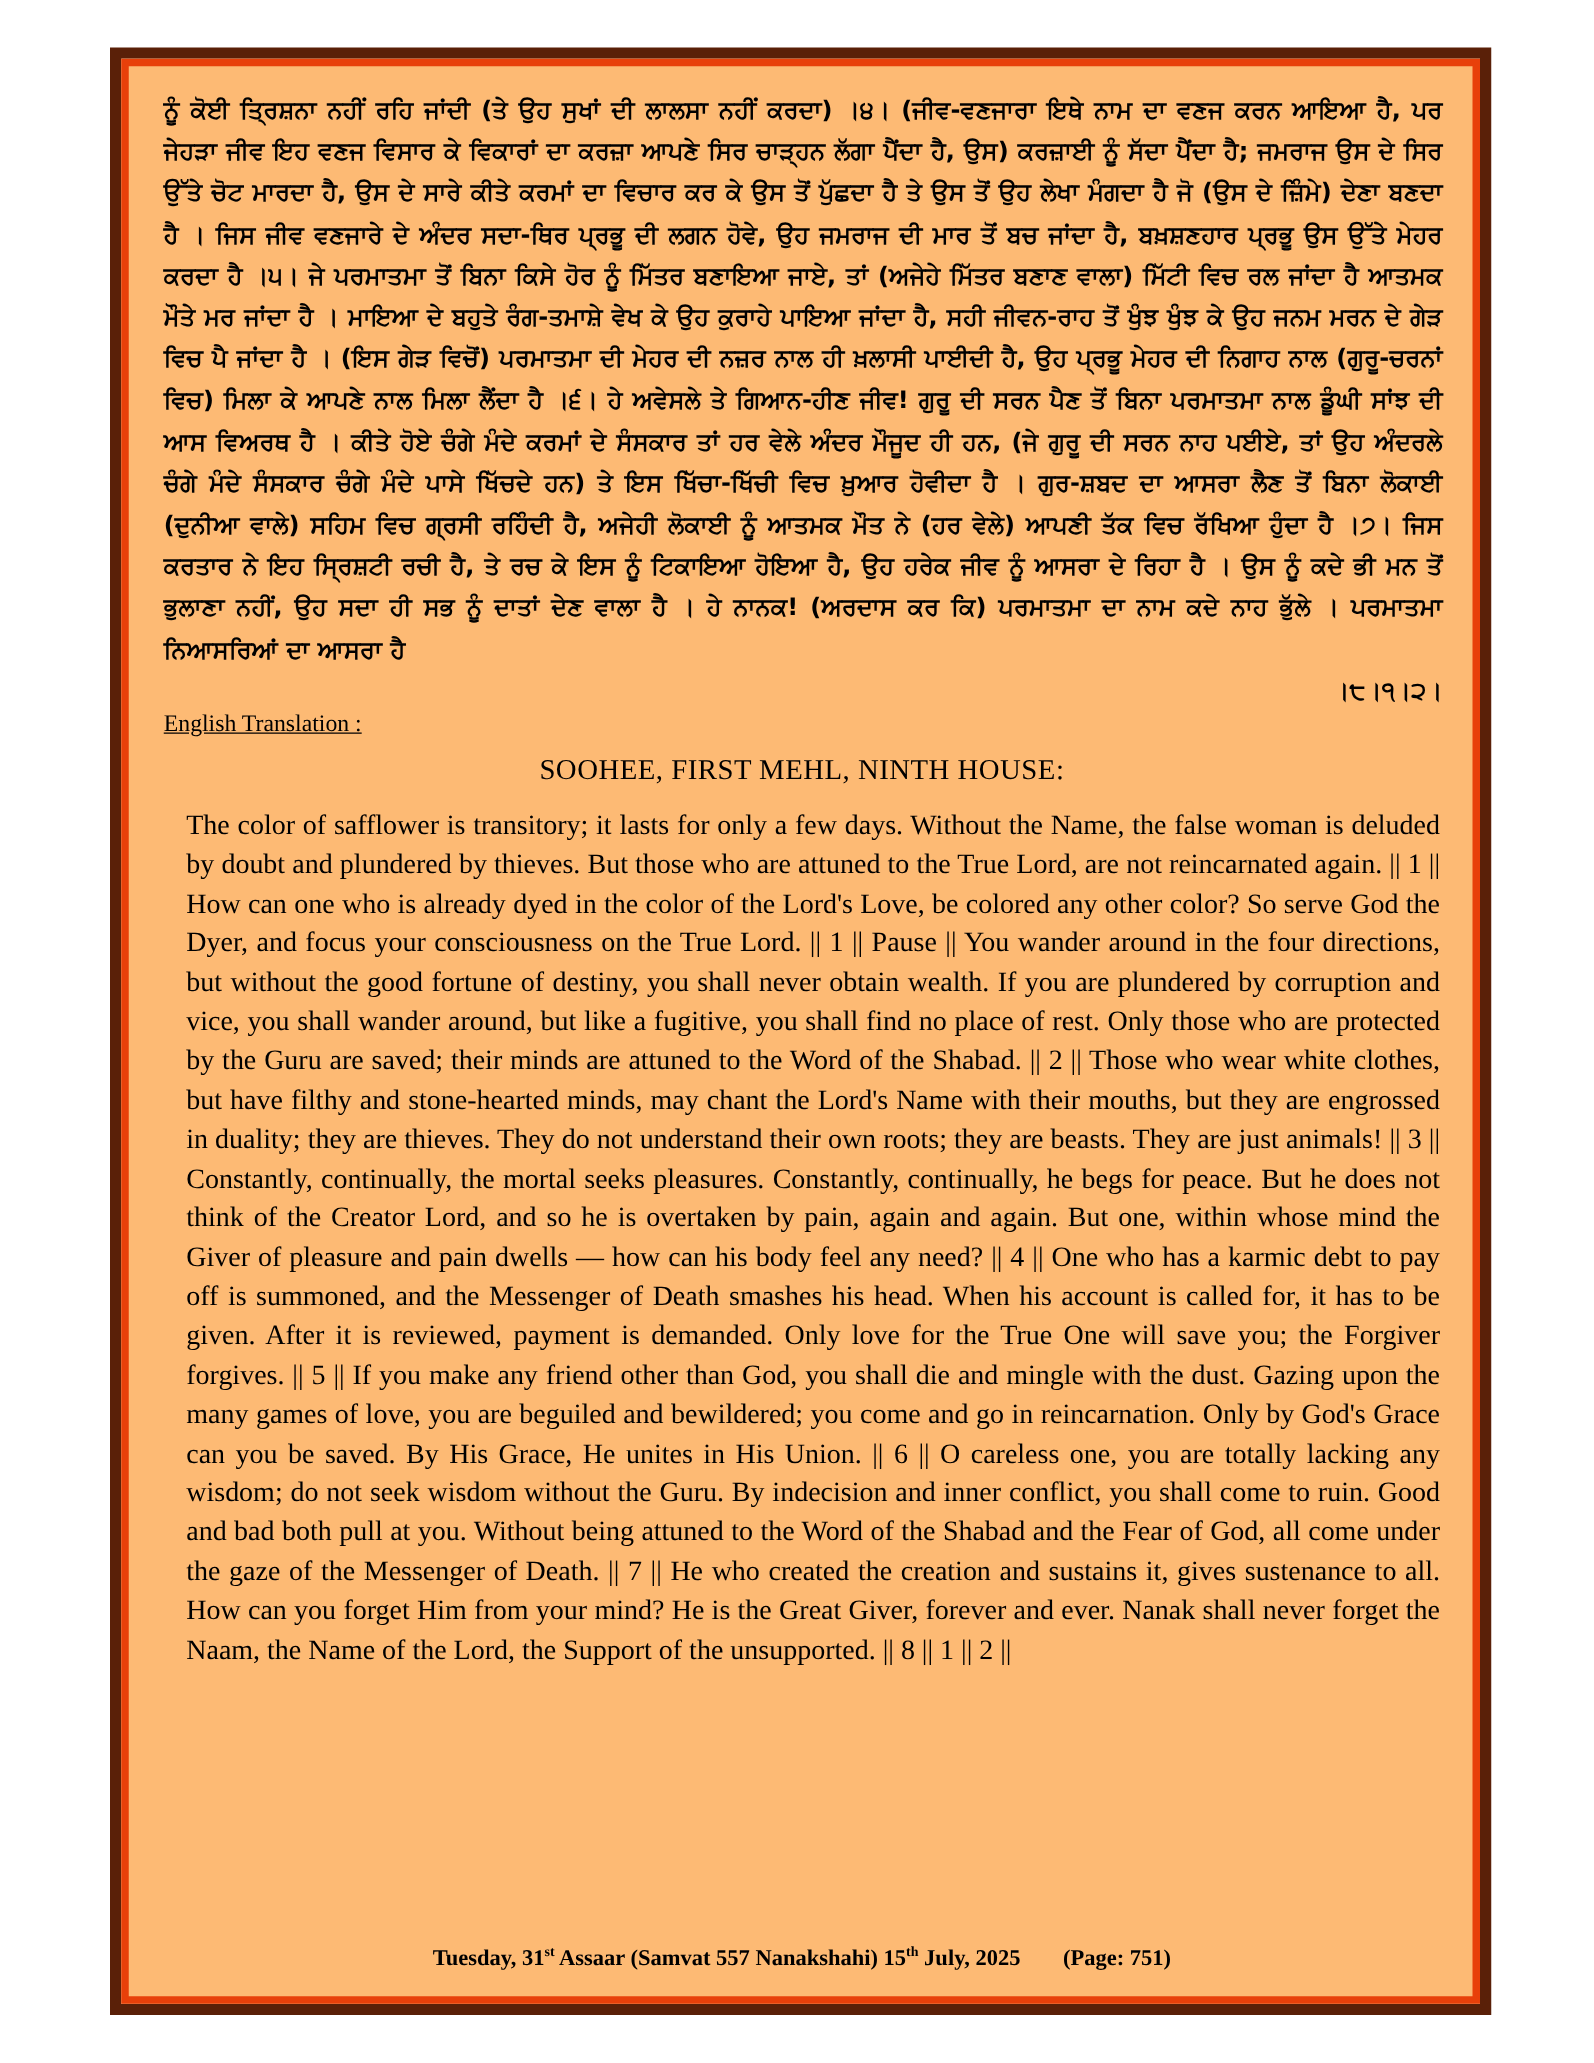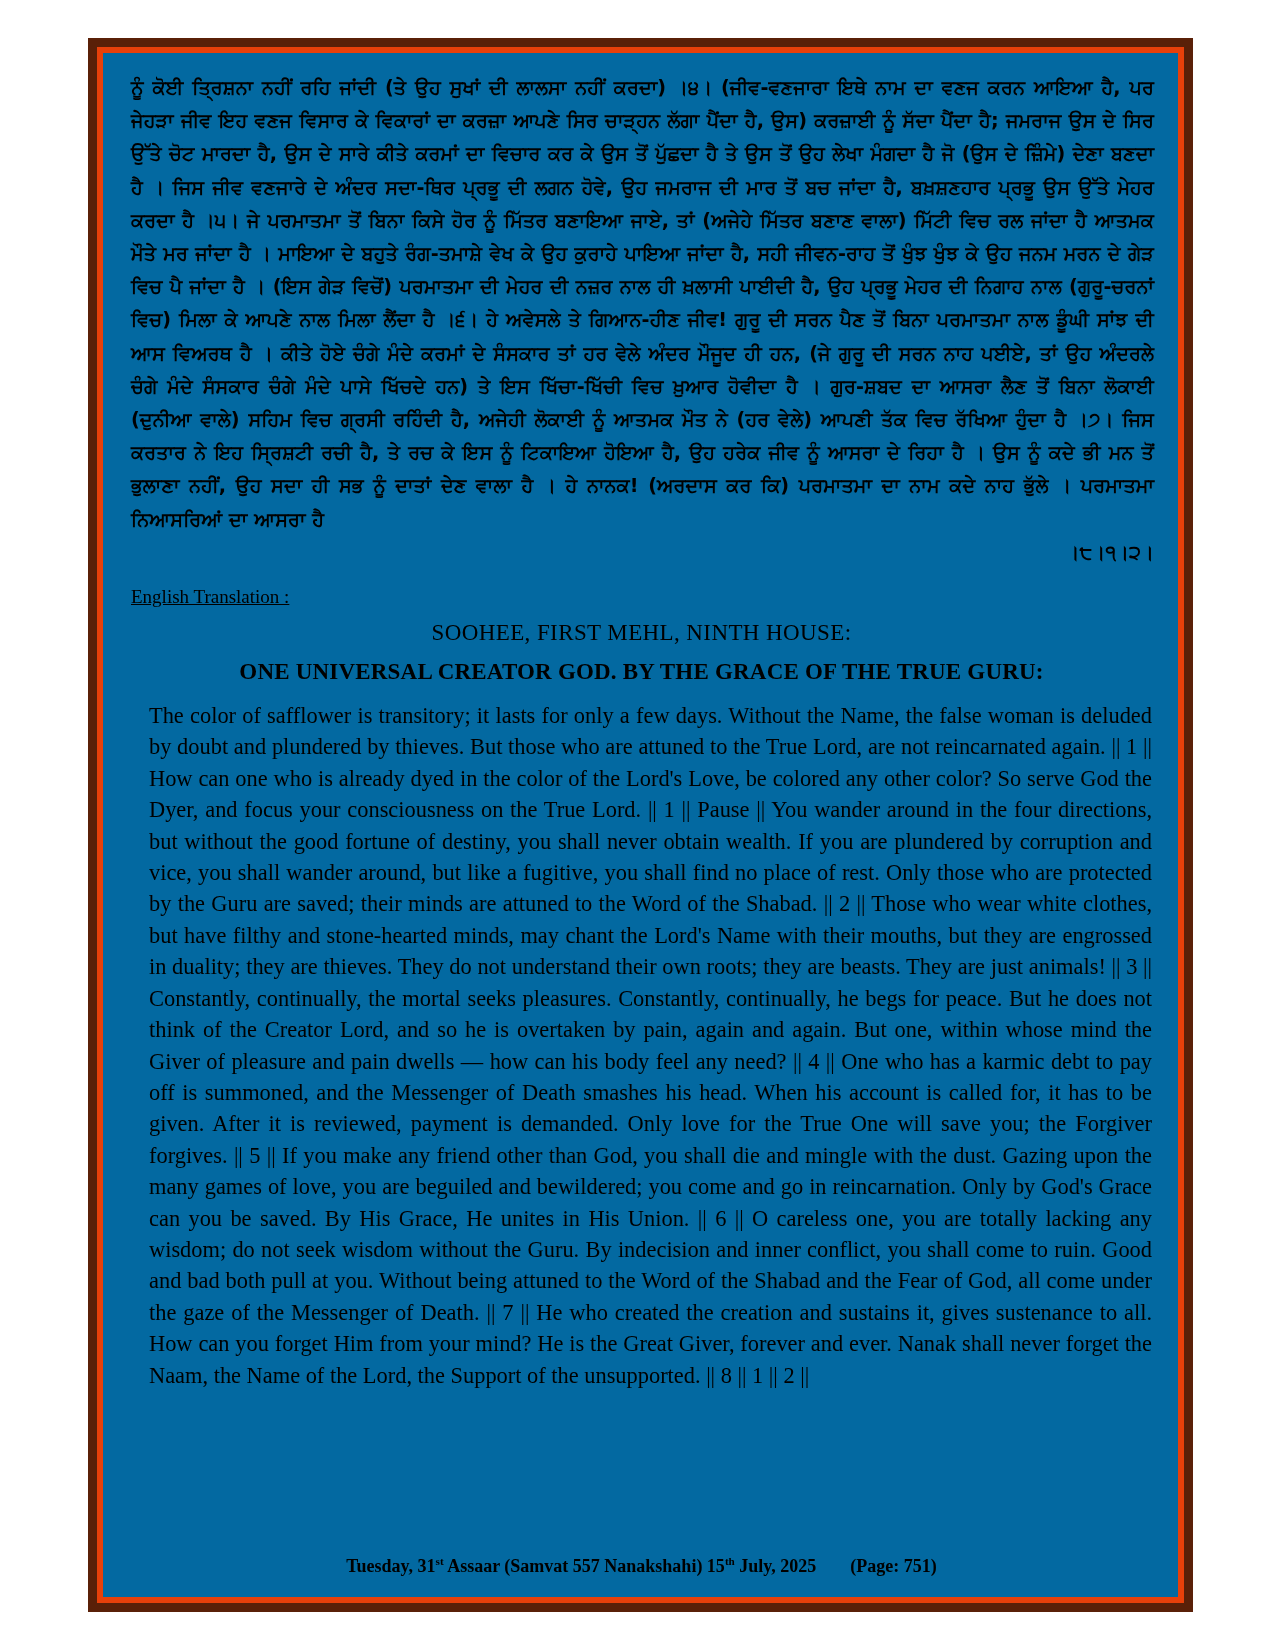--- a/index.html
+++ b/index.html
@@ -30,21 +30,21 @@
     width: 100%;
     height: 100%;
     border: 9px solid #5a2008;
     background: #ffffff;
   }
   .frame-inner {
     box-sizing: border-box;
     width: 100%;
     height: 100%;
     border: 6px solid #e8400a;
-    background: #0369a1;
+    background: #fdba74;
     padding: 14px 20px 10px 22px;
     display: flex;
     flex-direction: column;
   }
 
   
   .punjabi-block {
     font-family: "DejaVu Sans", "Liberation Sans", sans-serif;
     font-weight: bold;
     font-size: 19.2px;
@@ -57,21 +57,21 @@
   }
   .punjabi-block p {
     margin: 0;
   }
   .punjabi-block .tail {
     text-align: right;
   }
 
   
   .eng-label {
-    margin-top: 17px;
+    margin-top: 0;
     padding-left: 6px;
     font-size: 19px;
     font-family: "Liberation Serif", serif;
     color: #000000;
   }
   .eng-label span {
     text-decoration: underline;
   }
 
   .eng-title {
@@ -133,21 +133,20 @@
       <div class="punjabi-block">
         <p>ਨੂੰ ਕੋਈ ਤ੍ਰਿਸ਼ਨਾ ਨਹੀਂ ਰਹਿ ਜਾਂਦੀ (ਤੇ ਉਹ ਸੁਖਾਂ ਦੀ ਲਾਲਸਾ ਨਹੀਂ ਕਰਦਾ) ।੪। (ਜੀਵ-ਵਣਜਾਰਾ ਇਥੇ ਨਾਮ ਦਾ ਵਣਜ ਕਰਨ ਆਇਆ ਹੈ, ਪਰ ਜੇਹੜਾ ਜੀਵ ਇਹ ਵਣਜ ਵਿਸਾਰ ਕੇ ਵਿਕਾਰਾਂ ਦਾ ਕਰਜ਼ਾ ਆਪਣੇ ਸਿਰ ਚਾੜ੍ਹਨ ਲੱਗਾ ਪੈਂਦਾ ਹੈ, ਉਸ) ਕਰਜ਼ਾਈ ਨੂੰ ਸੱਦਾ ਪੈਂਦਾ ਹੈ; ਜਮਰਾਜ ਉਸ ਦੇ ਸਿਰ ਉੱਤੇ ਚੋਟ ਮਾਰਦਾ ਹੈ, ਉਸ ਦੇ ਸਾਰੇ ਕੀਤੇ ਕਰਮਾਂ ਦਾ ਵਿਚਾਰ ਕਰ ਕੇ ਉਸ ਤੋਂ ਪੁੱਛਦਾ ਹੈ ਤੇ ਉਸ ਤੋਂ ਉਹ ਲੇਖਾ ਮੰਗਦਾ ਹੈ ਜੋ (ਉਸ ਦੇ ਜ਼ਿੰਮੇ) ਦੇਣਾ ਬਣਦਾ ਹੈ । ਜਿਸ ਜੀਵ ਵਣਜਾਰੇ ਦੇ ਅੰਦਰ ਸਦਾ-ਥਿਰ ਪ੍ਰਭੂ ਦੀ ਲਗਨ ਹੋਵੇ, ਉਹ ਜਮਰਾਜ ਦੀ ਮਾਰ ਤੋਂ ਬਚ ਜਾਂਦਾ ਹੈ, ਬਖ਼ਸ਼ਣਹਾਰ ਪ੍ਰਭੂ ਉਸ ਉੱਤੇ ਮੇਹਰ ਕਰਦਾ ਹੈ ।੫। ਜੇ ਪਰਮਾਤਮਾ ਤੋਂ ਬਿਨਾ ਕਿਸੇ ਹੋਰ ਨੂੰ ਮਿੱਤਰ ਬਣਾਇਆ ਜਾਏ, ਤਾਂ (ਅਜੇਹੇ ਮਿੱਤਰ ਬਣਾਣ ਵਾਲਾ) ਮਿੱਟੀ ਵਿਚ ਰਲ ਜਾਂਦਾ ਹੈ ਆਤਮਕ ਮੌਤੇ ਮਰ ਜਾਂਦਾ ਹੈ । ਮਾਇਆ ਦੇ ਬਹੁਤੇ ਰੰਗ-ਤਮਾਸ਼ੇ ਵੇਖ ਕੇ ਉਹ ਕੁਰਾਹੇ ਪਾਇਆ ਜਾਂਦਾ ਹੈ, ਸਹੀ ਜੀਵਨ-ਰਾਹ ਤੋਂ ਖੁੰਝ ਖੁੰਝ ਕੇ ਉਹ ਜਨਮ ਮਰਨ ਦੇ ਗੇੜ ਵਿਚ ਪੈ ਜਾਂਦਾ ਹੈ । (ਇਸ ਗੇੜ ਵਿਚੋਂ) ਪਰਮਾਤਮਾ ਦੀ ਮੇਹਰ ਦੀ ਨਜ਼ਰ ਨਾਲ ਹੀ ਖ਼ਲਾਸੀ ਪਾਈਦੀ ਹੈ, ਉਹ ਪ੍ਰਭੂ ਮੇਹਰ ਦੀ ਨਿਗਾਹ ਨਾਲ (ਗੁਰੂ-ਚਰਨਾਂ ਵਿਚ) ਮਿਲਾ ਕੇ ਆਪਣੇ ਨਾਲ ਮਿਲਾ ਲੈਂਦਾ ਹੈ ।੬। ਹੇ ਅਵੇਸਲੇ ਤੇ ਗਿਆਨ-ਹੀਣ ਜੀਵ! ਗੁਰੂ ਦੀ ਸਰਨ ਪੈਣ ਤੋਂ ਬਿਨਾ ਪਰਮਾਤਮਾ ਨਾਲ ਡੂੰਘੀ ਸਾਂਝ ਦੀ ਆਸ ਵਿਅਰਥ ਹੈ । ਕੀਤੇ ਹੋਏ ਚੰਗੇ ਮੰਦੇ ਕਰਮਾਂ ਦੇ ਸੰਸਕਾਰ ਤਾਂ ਹਰ ਵੇਲੇ ਅੰਦਰ ਮੌਜੂਦ ਹੀ ਹਨ, (ਜੇ ਗੁਰੂ ਦੀ ਸਰਨ ਨਾਹ ਪਈਏ, ਤਾਂ ਉਹ ਅੰਦਰਲੇ ਚੰਗੇ ਮੰਦੇ ਸੰਸਕਾਰ ਚੰਗੇ ਮੰਦੇ ਪਾਸੇ ਖਿੱਚਦੇ ਹਨ) ਤੇ ਇਸ ਖਿੱਚਾ-ਖਿੱਚੀ ਵਿਚ ਖ਼ੁਆਰ ਹੋਵੀਦਾ ਹੈ । ਗੁਰ-ਸ਼ਬਦ ਦਾ ਆਸਰਾ ਲੈਣ ਤੋਂ ਬਿਨਾ ਲੋਕਾਈ (ਦੁਨੀਆ ਵਾਲੇ) ਸਹਿਮ ਵਿਚ ਗ੍ਰਸੀ ਰਹਿੰਦੀ ਹੈ, ਅਜੇਹੀ ਲੋਕਾਈ ਨੂੰ ਆਤਮਕ ਮੌਤ ਨੇ (ਹਰ ਵੇਲੇ) ਆਪਣੀ ਤੱਕ ਵਿਚ ਰੱਖਿਆ ਹੁੰਦਾ ਹੈ ।੭। ਜਿਸ ਕਰਤਾਰ ਨੇ ਇਹ ਸ੍ਰਿਸ਼ਟੀ ਰਚੀ ਹੈ, ਤੇ ਰਚ ਕੇ ਇਸ ਨੂੰ ਟਿਕਾਇਆ ਹੋਇਆ ਹੈ, ਉਹ ਹਰੇਕ ਜੀਵ ਨੂੰ ਆਸਰਾ ਦੇ ਰਿਹਾ ਹੈ । ਉਸ ਨੂੰ ਕਦੇ ਭੀ ਮਨ ਤੋਂ ਭੁਲਾਣਾ ਨਹੀਂ, ਉਹ ਸਦਾ ਹੀ ਸਭ ਨੂੰ ਦਾਤਾਂ ਦੇਣ ਵਾਲਾ ਹੈ । ਹੇ ਨਾਨਕ! (ਅਰਦਾਸ ਕਰ ਕਿ) ਪਰਮਾਤਮਾ ਦਾ ਨਾਮ ਕਦੇ ਨਾਹ ਭੁੱਲੇ । ਪਰਮਾਤਮਾ ਨਿਆਸਰਿਆਂ ਦਾ ਆਸਰਾ ਹੈ</p>
         <p class="tail">।੮।੧।੨।</p>
       </div>
 
       <div class="eng-label">
         <span>English Translation :</span>
       </div>
 
       <div class="eng-title">SOOHEE,  FIRST MEHL,  NINTH HOUSE:</div>
-      <div class="eng-subtitle">ONE UNIVERSAL CREATOR GOD.  BY THE GRACE OF THE TRUE GURU:</div>
 
       <div class="eng-body">
         <p>The color of safflower is transitory; it lasts for only a few days. Without the Name, the false woman is deluded by doubt and plundered by thieves. But those who are attuned to the True Lord, are not reincarnated again.  || 1 ||    How can one who is already dyed in the color of the Lord's Love, be colored any other color? So serve God the Dyer, and focus your consciousness on the True Lord.  || 1 ||  Pause  ||    You wander around in the four directions, but without the good fortune of destiny, you shall never obtain wealth. If you are plundered by corruption and vice, you shall wander around, but like a fugitive, you shall find no place of rest. Only those who are protected by the Guru are saved; their minds are attuned to the Word of the Shabad.  || 2 ||    Those who wear white clothes, but have filthy and stone-hearted minds, may chant the Lord's Name with their mouths, but they are engrossed in duality; they are thieves. They do not understand their own roots; they are beasts. They are just animals!  || 3 ||    Constantly, continually, the mortal seeks pleasures. Constantly, continually, he begs for peace. But he does not think of the Creator Lord, and so he is overtaken by pain, again and again. But one, within whose mind the Giver of pleasure and pain dwells — how can his body feel any need?  || 4 ||    One who has a karmic debt to pay off is summoned, and the Messenger of Death smashes his head. When his account is called for, it has to be given. After it is reviewed, payment is demanded. Only love for the True One will save you; the Forgiver forgives.  || 5 ||    If you make any friend other than God, you shall die and mingle with the dust. Gazing upon the many games of love, you are beguiled and bewildered; you come and go in reincarnation. Only by God's Grace can you be saved. By His Grace, He unites in His Union.  || 6 ||    O careless one, you are totally lacking any wisdom; do not seek wisdom without the Guru. By indecision and inner conflict, you shall come to ruin. Good and bad both pull at you. Without being attuned to the Word of the Shabad and the Fear of God, all come under the gaze of the Messenger of Death.  || 7 ||    He who created the creation and sustains it, gives sustenance to all. How can you forget Him from your mind? He is the Great Giver, forever and ever. Nanak shall never forget the Naam, the Name of the Lord, the Support of the unsupported.  || 8 || 1 || 2 ||</p>
       </div>
 
       <div class="footer">
         <span>Tuesday, 31</span><sup>st</sup><span> Assaar (Samvat 557 Nanakshahi) 15</span><sup>th</sup><span> July, 2025</span><span class="gap"></span><span>(Page:  751)</span>
       </div>
 
     </div>

